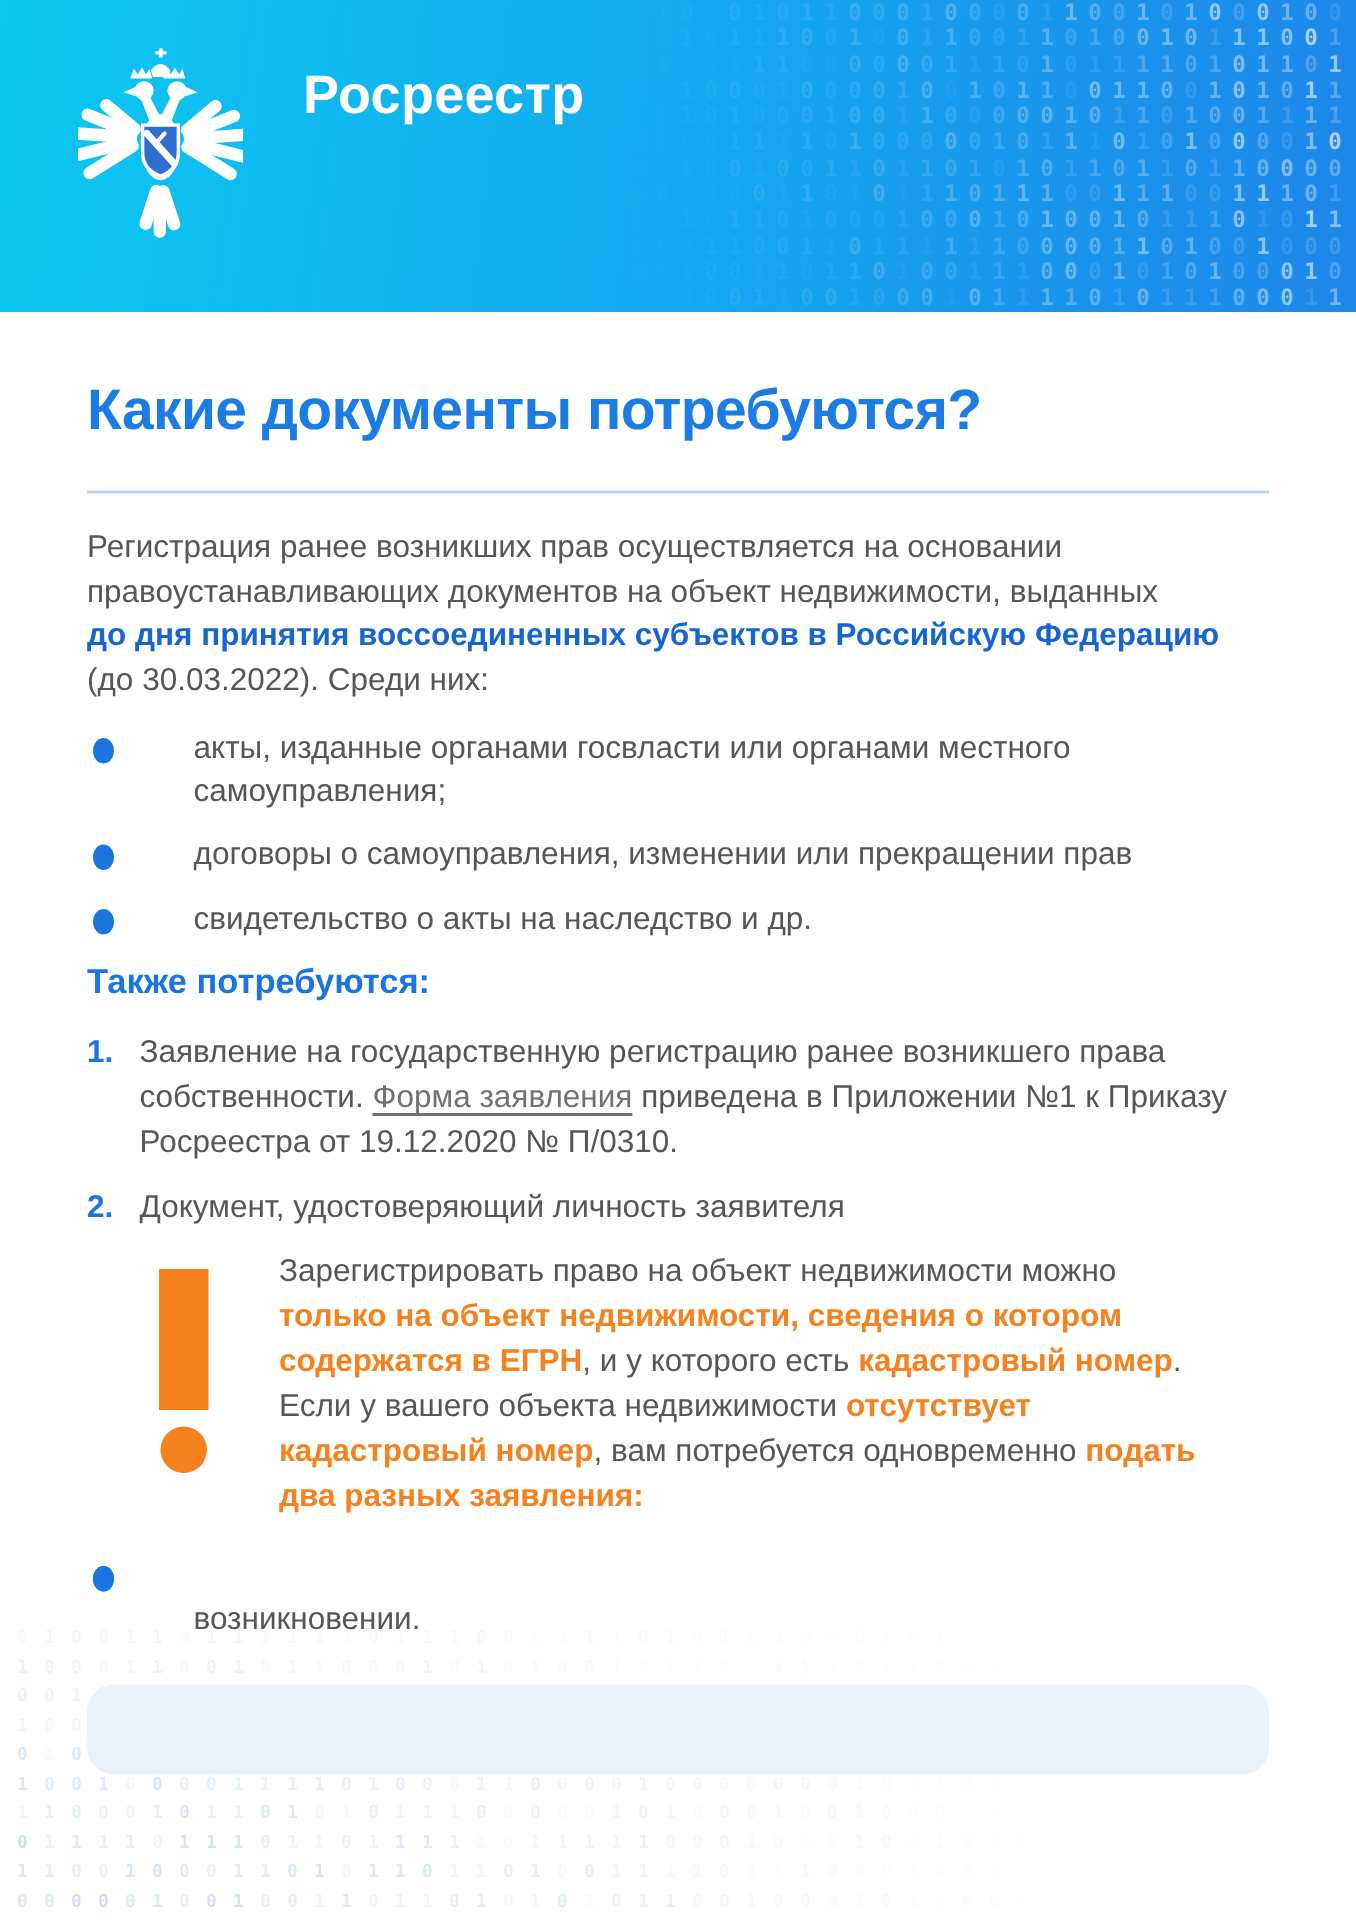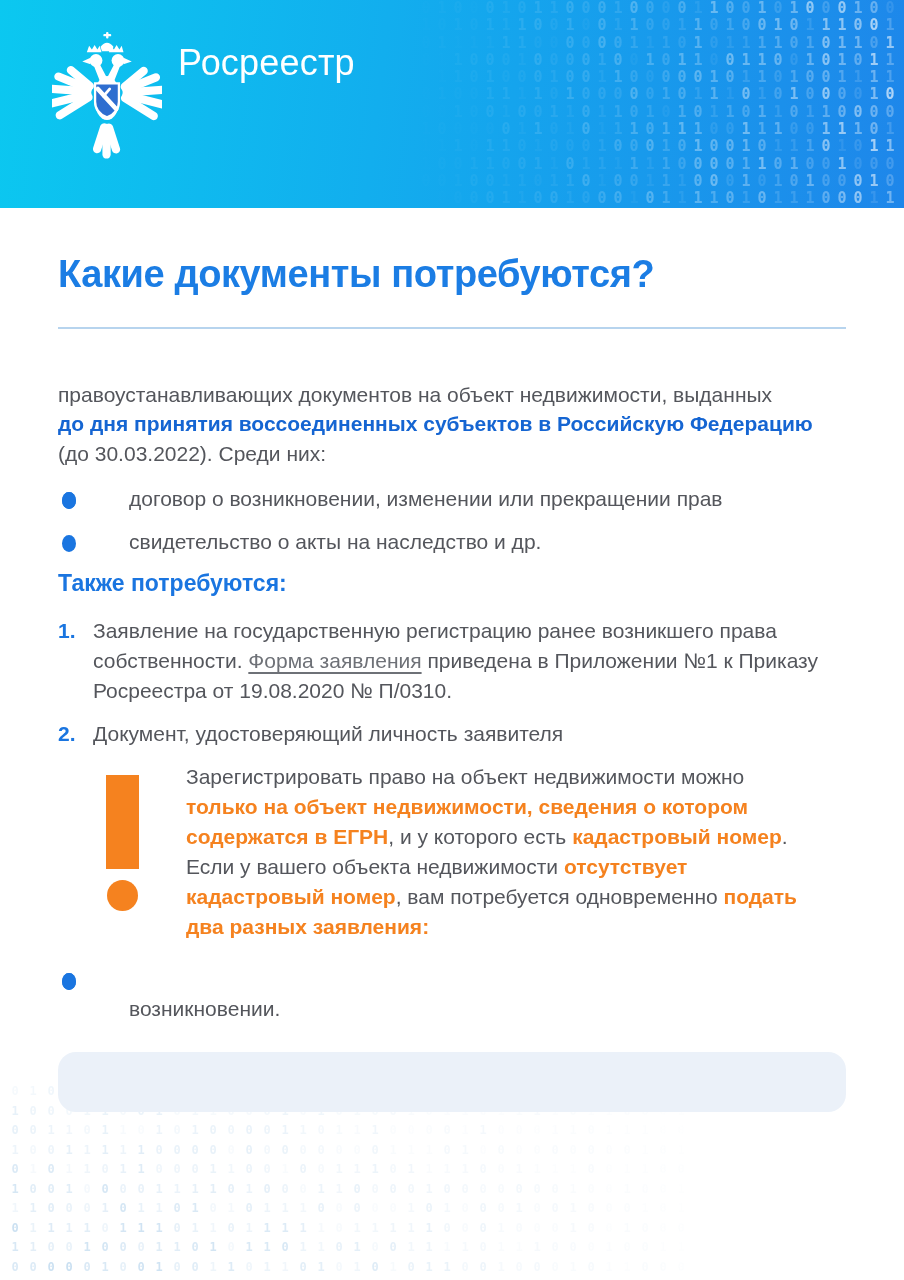--- a/index.html
+++ b/index.html
@@ -8,21 +8,21 @@
     width:904px; height:1280px; position:relative; overflow:hidden;
     background:#ffffff; font-family:"Liberation Sans", sans-serif;
   }
   
   .header {
     position:relative; height:208px; overflow:hidden;
     background:linear-gradient(97deg, #0bc8f0 0%, #12aeee 42%, #1e86ea 100%);
   }
   .emblem { position:absolute; left:52px; top:24px; width:110px; height:150px; }
   .brand-block { position:absolute; left:178px; top:42px; color:#ffffff; }
-  .brand-name { font-size:36px; font-weight:normal; letter-spacing:0.2px; }
+  .brand-name { font-size:36px; font-weight:bold; letter-spacing:0.2px;margin-left:24px; }
   .brand-sub { margin-top:12px; font-size:17px; font-weight:bold; line-height:22px; opacity:0.96; }
   .binary-header {
     position:absolute; right:6px; top:0; height:100%; width:480px;
     font-family:"DejaVu Sans Mono", monospace; font-size:15px; font-weight:bold;
     line-height:17.3px; color:#ffffff; pointer-events:none; text-align:right;
   }
   .binary-header .prow span { display:inline-block; width:16px; text-align:center; }
   
   .binary-bottom {
     position:absolute; left:6px; bottom:2px; width:760px; height:196px;
@@ -144,42 +144,43 @@
     <div class="prow"><span style="opacity:0.285">0</span><span style="opacity:0.108">1</span><span style="opacity:0.179">1</span><span style="opacity:0.140">1</span><span style="opacity:0.155">1</span><span style="opacity:0.089">0</span><span style="opacity:0.231">1</span><span style="opacity:0.257">1</span><span style="opacity:0.240">1</span><span style="opacity:0.132">0</span><span style="opacity:0.122">1</span><span style="opacity:0.078">1</span><span style="opacity:0.123">0</span><span style="opacity:0.093">1</span><span style="opacity:0.198">1</span><span style="opacity:0.190">1</span><span style="opacity:0.142">1</span><span style="opacity:0.047">1</span><span style="opacity:0.039">0</span><span style="opacity:0.069">1</span><span style="opacity:0.069">1</span><span style="opacity:0.088">1</span><span style="opacity:0.078">1</span><span style="opacity:0.127">1</span><span style="opacity:0.069">0</span><span style="opacity:0.041">0</span><span style="opacity:0.089">0</span><span style="opacity:0.041">1</span><span style="opacity:0.039">0</span><span style="opacity:0.023">0</span><span style="opacity:0.029">0</span><span style="opacity:0.049">1</span><span style="opacity:0.039">0</span><span style="opacity:0.013">0</span><span style="opacity:0.026">1</span><span style="opacity:0.025">0</span><span style="opacity:0.013">0</span><span style="opacity:0.006">0</span><span style="opacity:0.000">0</span><span style="opacity:0.000">0</span><span style="opacity:0.000">1</span><span style="opacity:0.000">1</span></div>
     <div class="prow"><span style="opacity:0.210">1</span><span style="opacity:0.154">1</span><span style="opacity:0.140">0</span><span style="opacity:0.118">0</span><span style="opacity:0.246">1</span><span style="opacity:0.236">0</span><span style="opacity:0.192">0</span><span style="opacity:0.127">0</span><span style="opacity:0.178">1</span><span style="opacity:0.166">1</span><span style="opacity:0.208">0</span><span style="opacity:0.243">1</span><span style="opacity:0.058">0</span><span style="opacity:0.209">1</span><span style="opacity:0.204">1</span><span style="opacity:0.212">0</span><span style="opacity:0.103">1</span><span style="opacity:0.070">1</span><span style="opacity:0.124">0</span><span style="opacity:0.150">1</span><span style="opacity:0.050">0</span><span style="opacity:0.143">0</span><span style="opacity:0.066">1</span><span style="opacity:0.088">1</span><span style="opacity:0.040">1</span><span style="opacity:0.051">1</span><span style="opacity:0.055">0</span><span style="opacity:0.029">1</span><span style="opacity:0.021">1</span><span style="opacity:0.046">1</span><span style="opacity:0.039">0</span><span style="opacity:0.036">0</span><span style="opacity:0.020">0</span><span style="opacity:0.016">1</span><span style="opacity:0.020">0</span><span style="opacity:0.022">0</span><span style="opacity:0.009">1</span><span style="opacity:0.003">1</span><span style="opacity:0.000">0</span><span style="opacity:0.000">0</span><span style="opacity:0.000">0</span><span style="opacity:0.000">0</span></div>
     <div class="prow"><span style="opacity:0.202">0</span><span style="opacity:0.187">0</span><span style="opacity:0.288">0</span><span style="opacity:0.294">0</span><span style="opacity:0.204">0</span><span style="opacity:0.208">1</span><span style="opacity:0.137">0</span><span style="opacity:0.258">0</span><span style="opacity:0.261">1</span><span style="opacity:0.130">0</span><span style="opacity:0.168">0</span><span style="opacity:0.091">1</span><span style="opacity:0.188">1</span><span style="opacity:0.082">0</span><span style="opacity:0.100">1</span><span style="opacity:0.074">1</span><span style="opacity:0.158">0</span><span style="opacity:0.148">1</span><span style="opacity:0.054">0</span><span style="opacity:0.078">1</span><span style="opacity:0.175">0</span><span style="opacity:0.043">1</span><span style="opacity:0.110">0</span><span style="opacity:0.123">1</span><span style="opacity:0.115">1</span><span style="opacity:0.057">0</span><span style="opacity:0.095">0</span><span style="opacity:0.049">1</span><span style="opacity:0.048">0</span><span style="opacity:0.056">0</span><span style="opacity:0.033">0</span><span style="opacity:0.031">1</span><span style="opacity:0.047">0</span><span style="opacity:0.017">1</span><span style="opacity:0.010">1</span><span style="opacity:0.026">0</span><span style="opacity:0.020">0</span><span style="opacity:0.008">0</span><span style="opacity:0.000">1</span><span style="opacity:0.000">0</span><span style="opacity:0.000">1</span><span style="opacity:0.000">0</span></div>
   </div>
 
 <div class="content">
 
   <h1 class="page-title">Какие документы потребуются?</h1>
   <hr class="rule">
 
-  <p class="intro"><br><span>правоустанавливающих документов на объект недвижимости, выданных</span><br><b>до дня принятия воссоединенных субъектов в Российскую Федерацию</b><br><span>(до 30.03.2022). Среди них:</span></p>
+  <p class="intro"><span>Регистрация ранее возникших прав осуществляется на основании</span><br><span>правоустанавливающих документов на объект недвижимости, выданных</span><br><b>до дня принятия воссоединенных субъектов в Российскую Федерацию</b><br><span>(до 30.03.2022). Среди них:</span></p>
 
   <ul class="bullets">
     <li>
       <span class="dot"></span>
-    </li>
-    <li>
-      <span class="dot"></span>
-      <span><span>договор о возникновении, изменении или прекращении прав</span><br></span>
+      <span><span>акты, изданные органами госвласти или органами местного</span><br><span>самоуправления;</span></span>
+    </li>
+    <li>
+      <span class="dot"></span>
+      <span><span>договоры о самоуправления, изменении или прекращении прав</span><br></span>
     </li>
     <li>
       <span class="dot"></span>
       <span><span>свидетельство о акты на наследство и др.</span></span>
     </li>
   </ul>
 
   <h2 class="also-heading">Также потребуются:</h2>
 
   <div class="num-list">
     <div class="num-item">
       <span class="num">1.</span>
-      <span><span>Заявление на государственную регистрацию ранее возникшего права</span><br><span>собственности. </span><a class="link" href="#">Форма заявления</a><span> приведена в Приложении №1 к Приказу</span><br><span>Росреестра от 19.08.2020 № П/0310.</span></span>
+      <span><span>Заявление на государственную регистрацию ранее возникшего права</span><br><span>собственности. </span><a class="link" href="#">Форма заявления</a><span> приведена в Приложении №1 к Приказу</span><br><span>Росреестра от 19.12.2020 № П/0310.</span></span>
     </div>
     <div class="num-item">
       <span class="num">2.</span>
       <span><span>Документ, удостоверяющий личность заявителя</span></span>
     </div>
   </div>
 
 
   <div class="important-row">
     <div class="excl-col">

